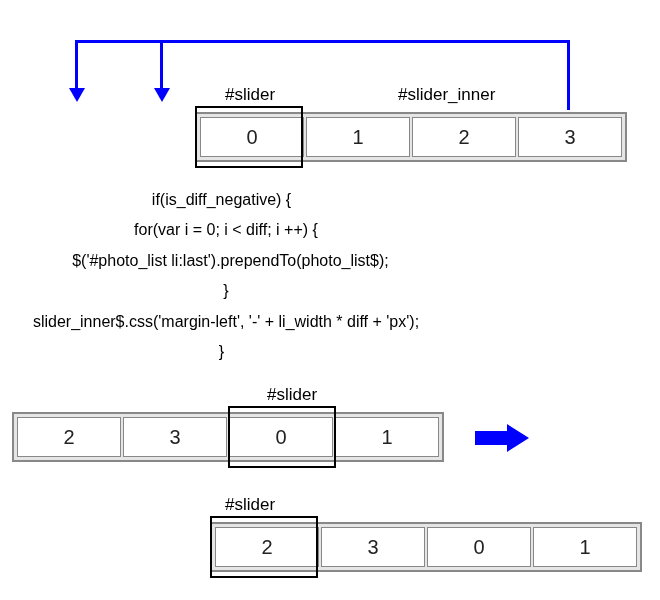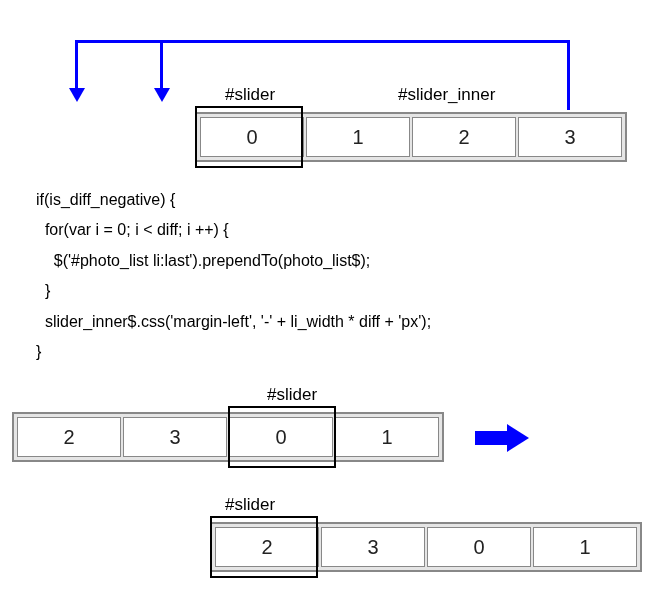--- a/index.html
+++ b/index.html
@@ -9,29 +9,30 @@
     width: 660px;
     height: 600px;
     background: #ffffff;
     font-family: "Segoe UI", Arial, sans-serif;
     position: relative;
   }
   .canvas {
     position: relative;
     width: 660px;
     height: 424px;
+    text-align: center;
   }
   .label {
     position: absolute;
     font-size: 17px;
     color: #000;
   }
   .code-block {
     position: absolute;
-    left: 36px;
+    left: 24px;
     top: 185px;
     font-size: 16px;
     color: #000;
     line-height: 1.9;
     white-space: pre;
     font-family: "Segoe UI", Arial, sans-serif;
   }
   .slider-frame {
     position: absolute;
     border: 2.5px solid #000;

